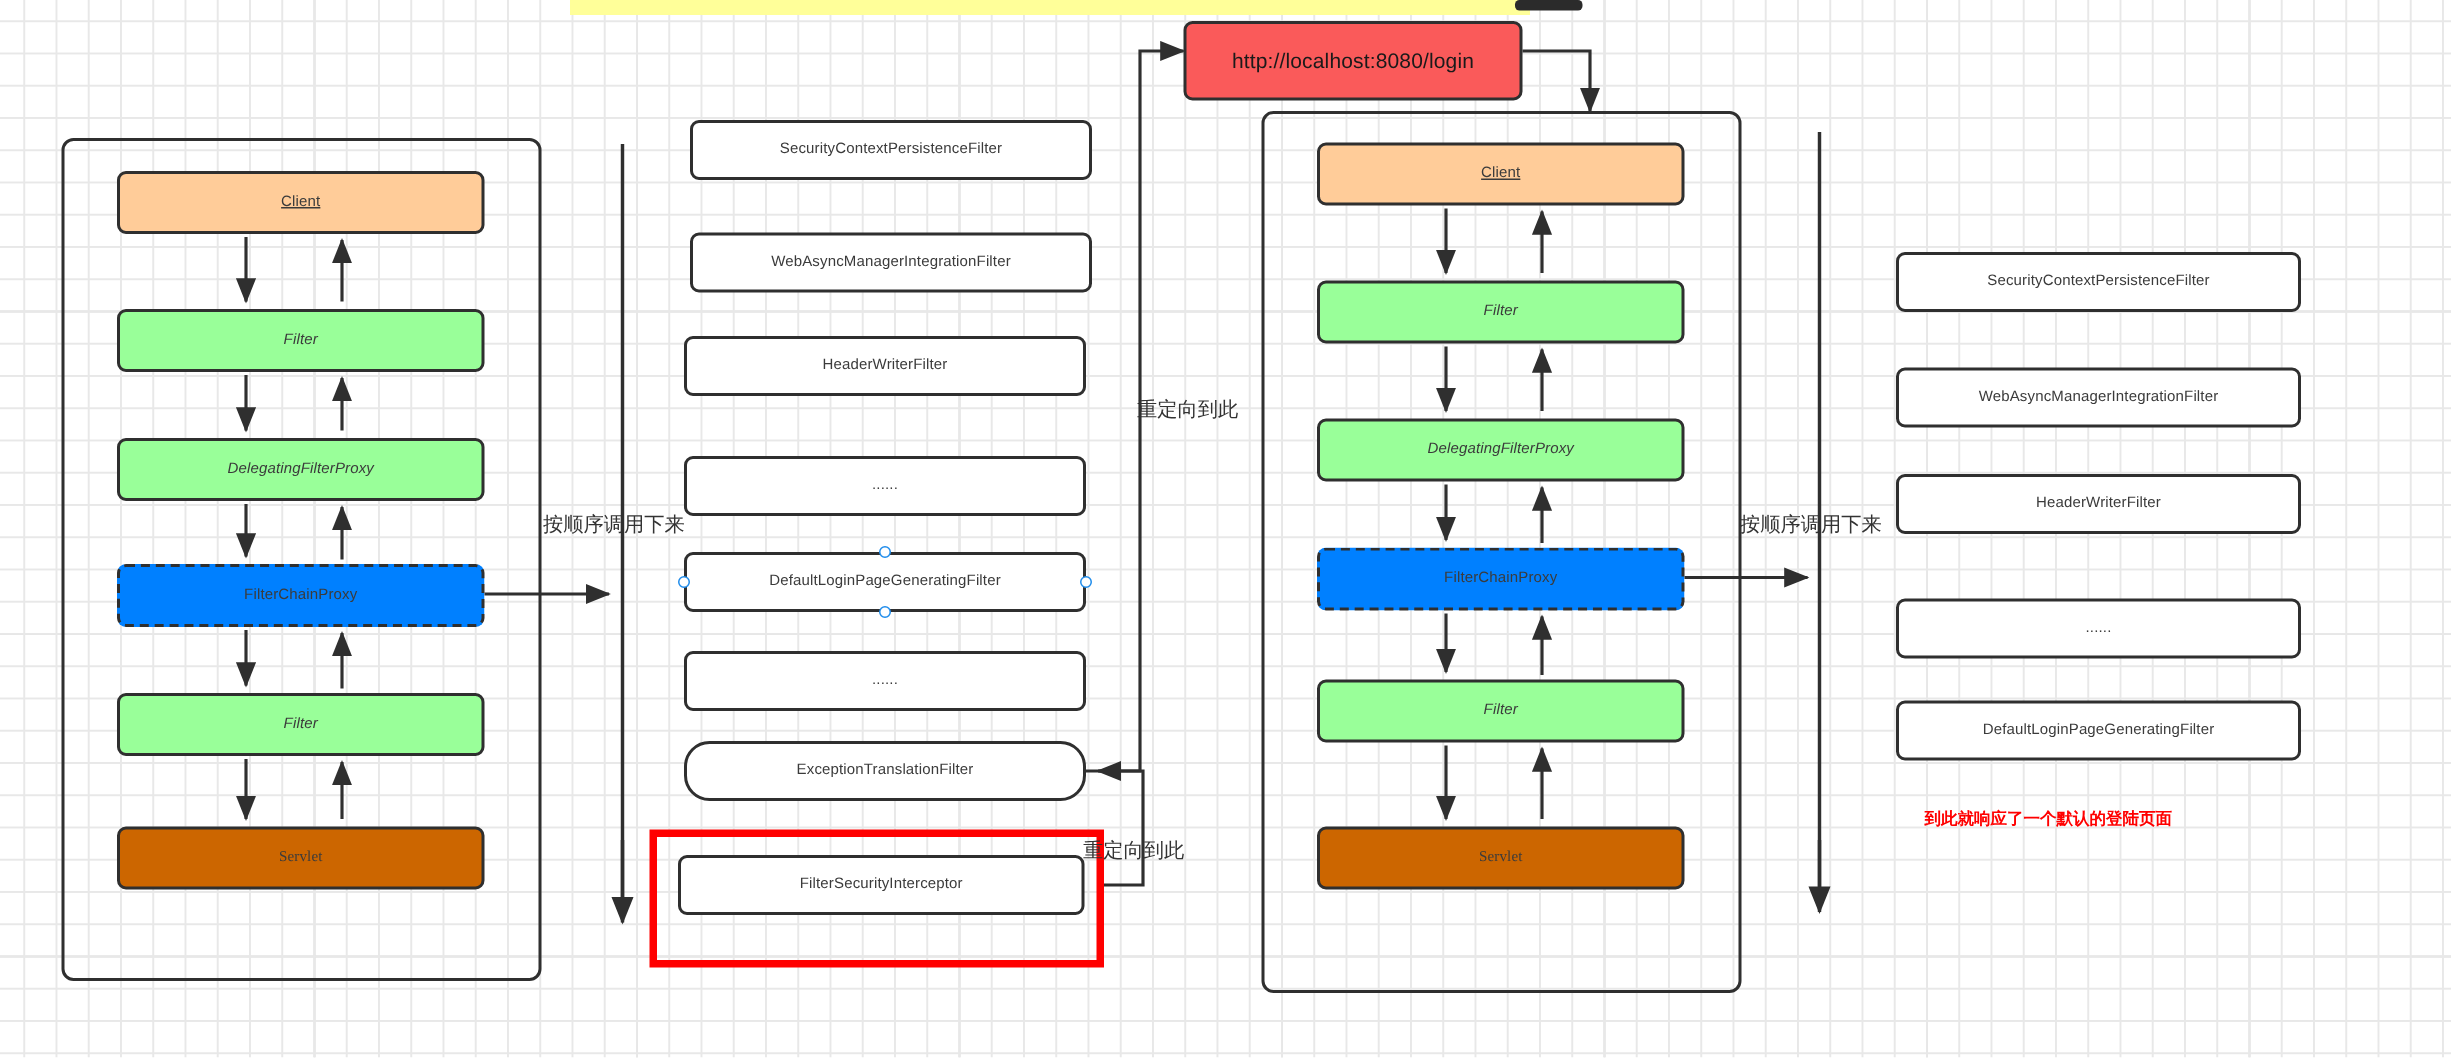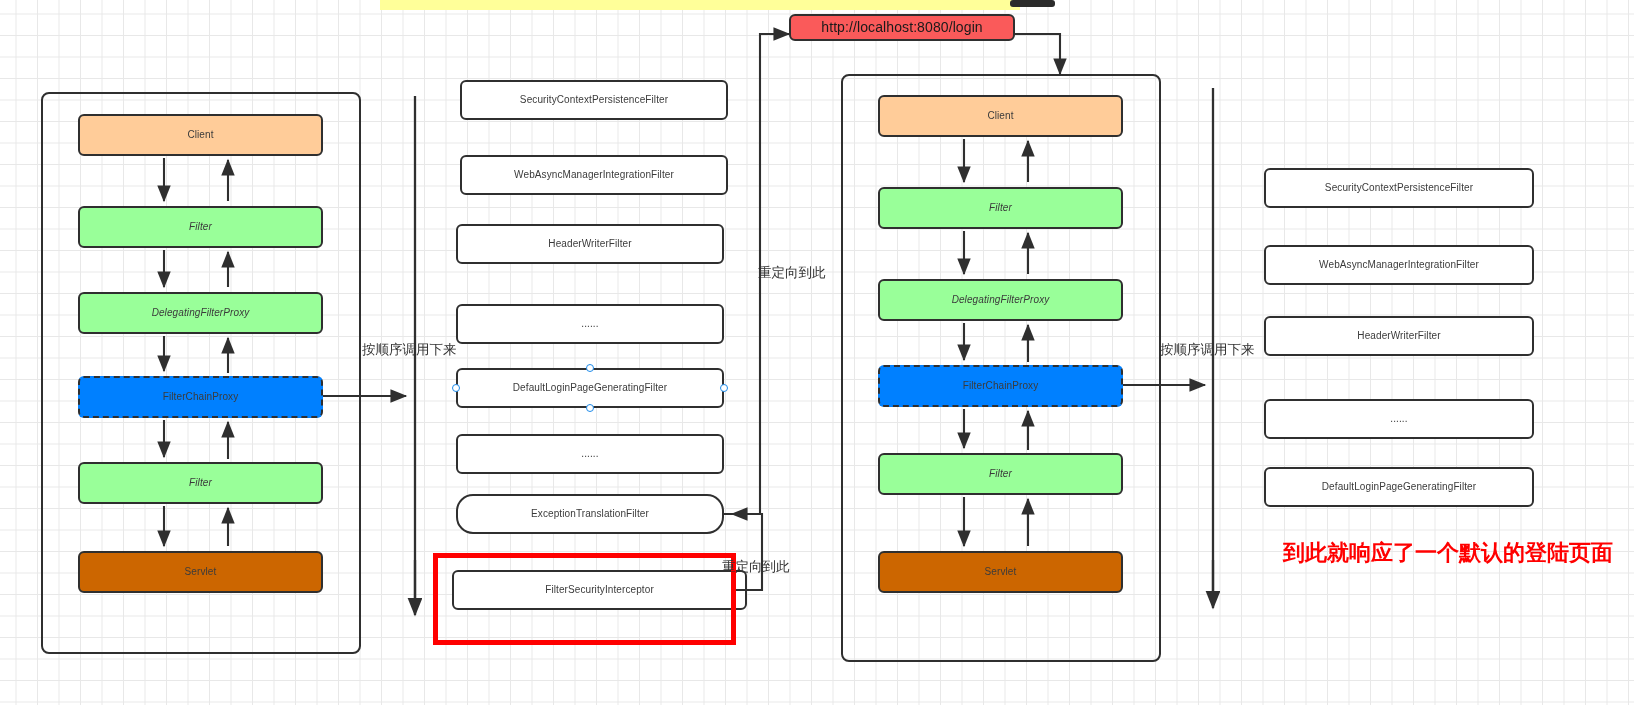--- a/index.html
+++ b/index.html
@@ -32,23 +32,23 @@
     display: flex;
     align-items: center;
     justify-content: center;
     color: #3b3b3b;
     font-size: 10px;
     letter-spacing: .1px;
     text-align: center;
     line-height: 1.15;
     background: #ffffff;
   }
-  .node.orange { background: #ffcc99; }
+  .node.orange { background: #ffcc99; text-decoration: underline; }
   .node.green  { background: #99ff99; font-style: italic; }
-  .node.brown  { background: #cc6600; }
+  .node.brown  { background: #cc6600; font-family: Liberation Serif, serif; }
   .node.blue   { background: #0080ff; border-style: dashed; }
   .node.red    { background: #fa5a5a; }
   .node.plain  { background: #ffffff; }
 
   .container-box {
     position: absolute;
     box-sizing: border-box;
     border: 2px solid #2f2f2f;
     border-radius: 8px;
     background: transparent;
@@ -62,21 +62,21 @@
   }
   .cn-label {
     position: absolute;
     font-size: 13.5px;
     color: #333333;
     white-space: nowrap;
   }
   .cn-label.red-note {
     color: #ff0000;
     font-weight: bold;
-    font-size: 22px;
+    font-size: 11px;
   }
   .hl-yellow {
     position: absolute;
     background: #ffff99;
   }
   .dark-strip {
     position: absolute;
     background: #2b2b2b;
     border-radius: 3px;
   }
@@ -124,30 +124,30 @@
 
   <div class="cn-label" style="left:362px; top:341px;">按顺序调用下来</div>
 
   <div class="node plain" style="left:460px; top:80px; width:268px; height:40px;">SecurityContextPersistenceFilter</div>
   <div class="node plain" style="left:460px; top:155px; width:268px; height:40px;">WebAsyncManagerIntegrationFilter</div>
   <div class="node plain" style="left:456px; top:224px; width:268px; height:40px;">HeaderWriterFilter</div>
   <div class="node plain" style="left:456px; top:304px; width:268px; height:40px;">......</div>
   <div class="node plain" style="left:456px; top:368px; width:268px; height:40px;">DefaultLoginPageGeneratingFilter</div>
   <div class="node plain" style="left:456px; top:434px; width:268px; height:40px;">......</div>
   <div class="node plain" style="left:456px; top:494px; width:268px; height:40px;border-radius:17px;">ExceptionTranslationFilter</div>
-  <div class="node plain" style="left:452px; top:570px; width:295px; height:40px;">FilterSecurityInterceptor</div>
+  <div class="node plain" style="left:452px; top:570px; width:271px; height:40px;">FilterSecurityInterceptor</div>
 
   <div class="handle" style="left:586px; top:364px;"></div>
   <div class="handle" style="left:452px; top:384px;"></div>
   <div class="handle" style="left:720px; top:384px;"></div>
   <div class="handle" style="left:586px; top:404px;"></div>
 
   <div class="red-outline" style="left:433px; top:553px; width:303px; height:92px;"></div>
 
-  <div class="node red" style="left:789px; top:14px; width:226px; height:27px; color:#1a1a1a; font-size:14px;">http://localhost:8080/login</div>
+  <div class="node red" style="left:789px; top:14px; width:226px; height:53px; color:#1a1a1a; font-size:14px;">http://localhost:8080/login</div>
 
   <div class="cn-label" style="left:758px; top:264px;">重定向到此</div>
   <div class="cn-label" style="left:722px; top:558px;">重定向到此</div>
 
   <div class="container-box" style="left:841px; top:74px; width:320px; height:588px;"></div>
 
   <div class="node orange" style="left:878px; top:95px; width:245px; height:42px;">Client</div>
   <div class="node green" style="left:878px; top:187px; width:245px; height:42px;">Filter</div>
   <div class="node green" style="left:878px; top:279px; width:245px; height:42px;">DelegatingFilterProxy</div>
   <div class="node blue" style="left:878px; top:365px; width:245px; height:42px;">FilterChainProxy</div>

